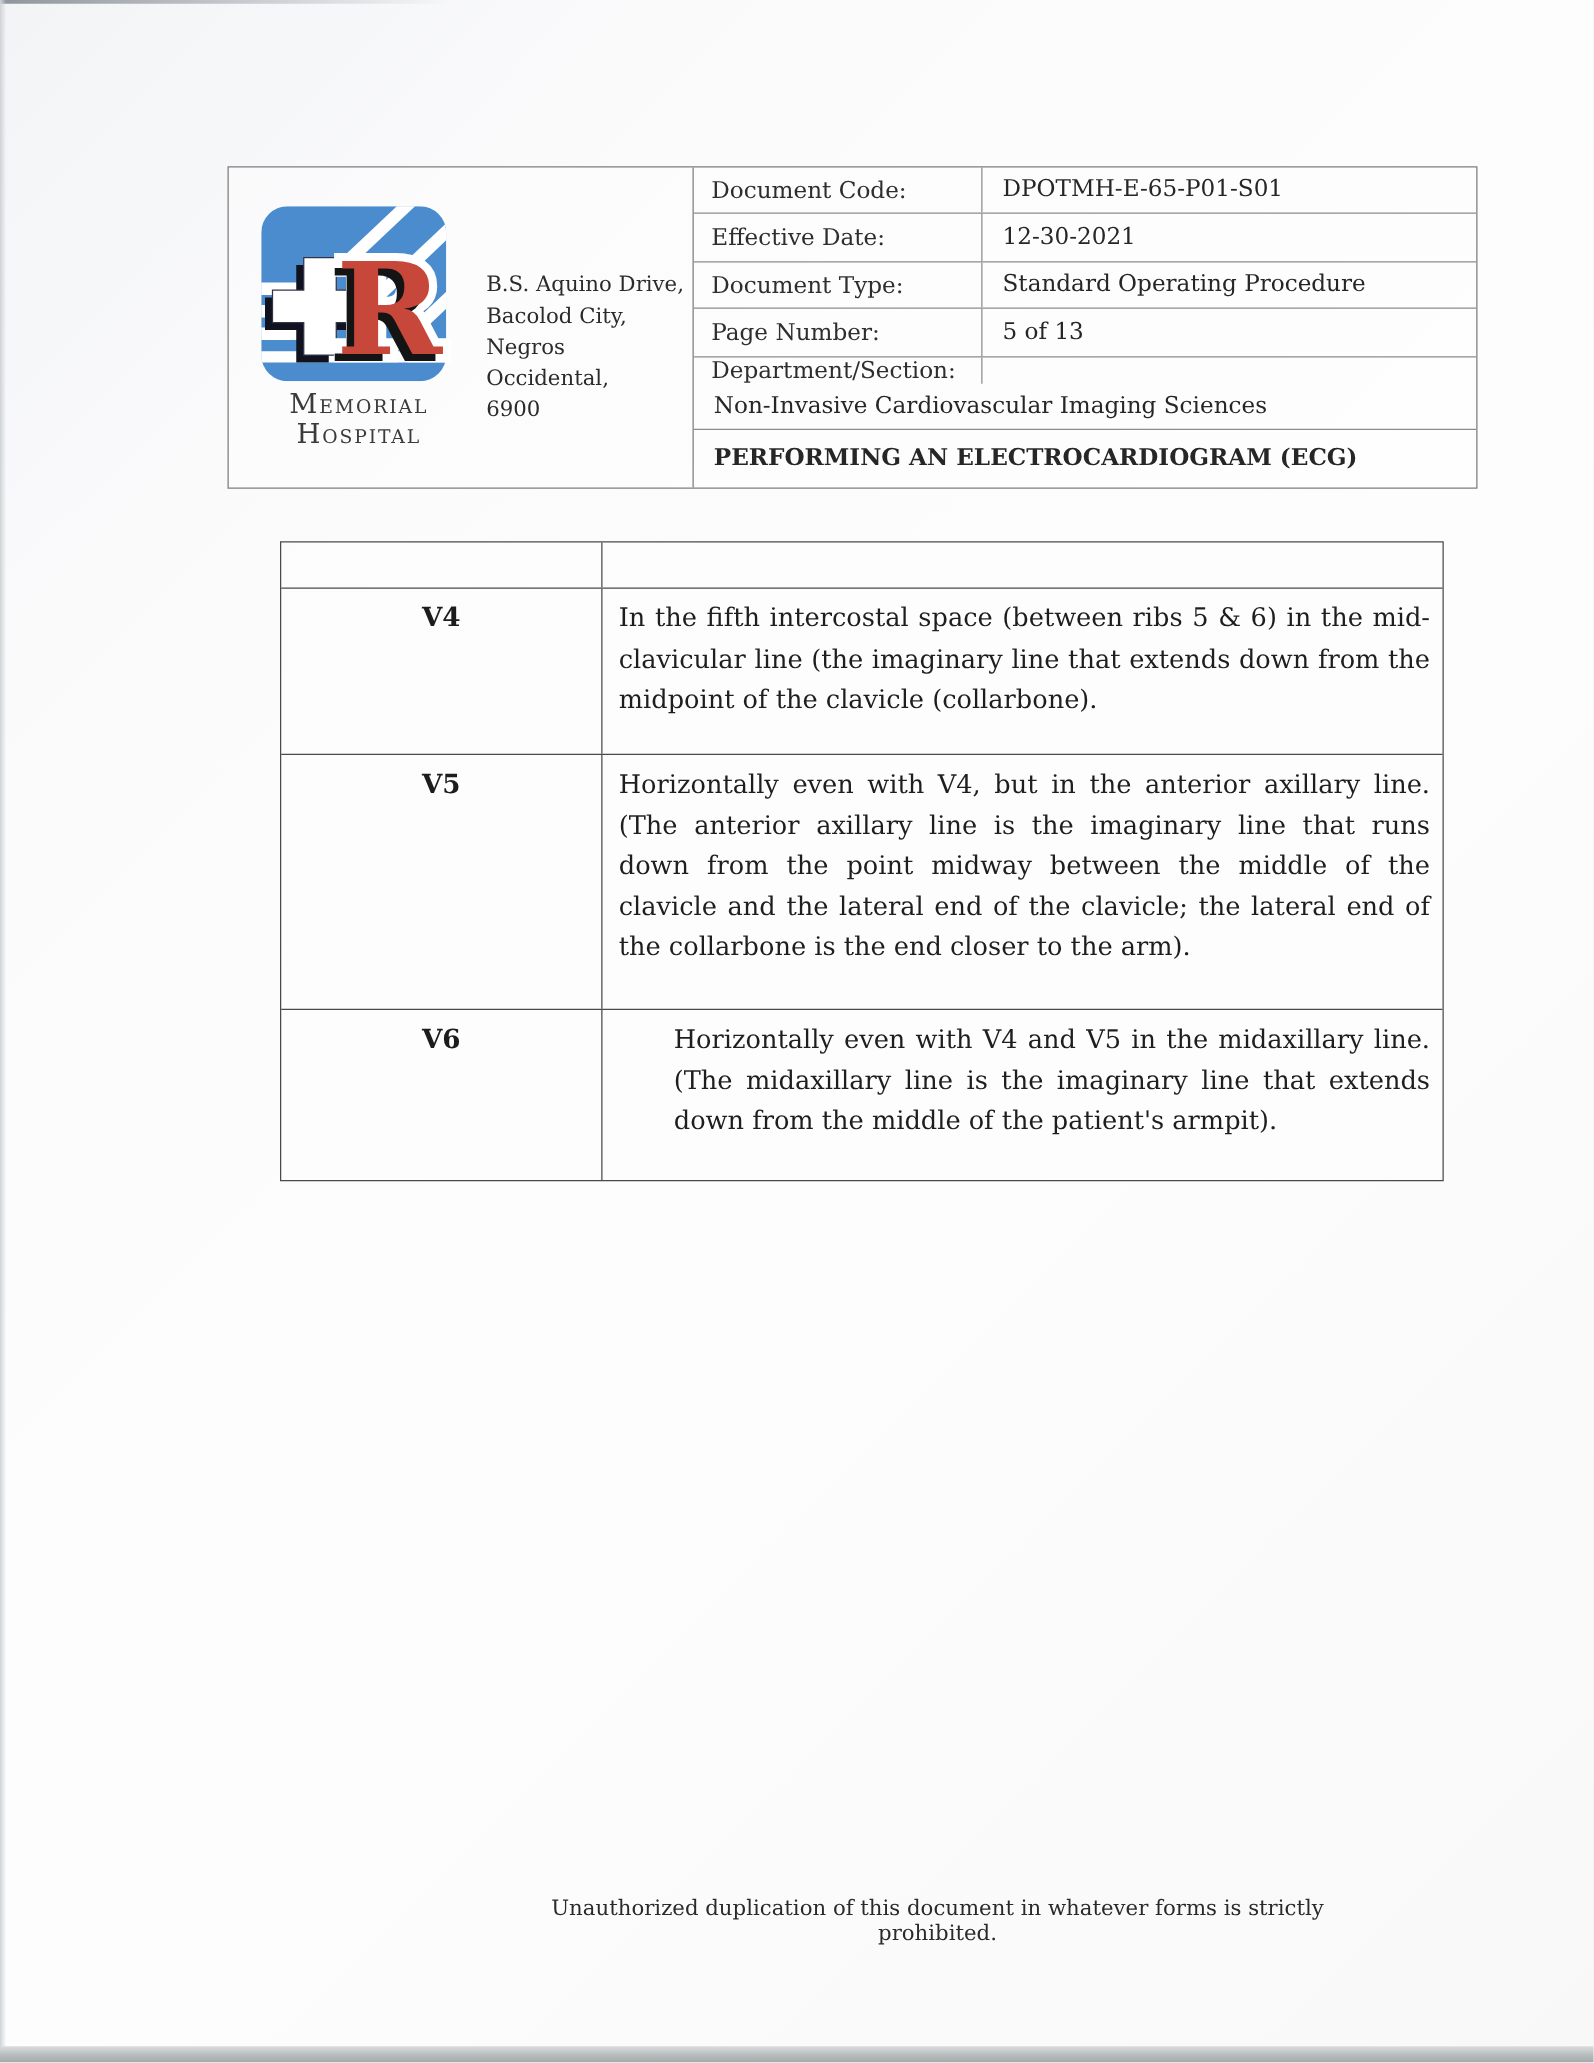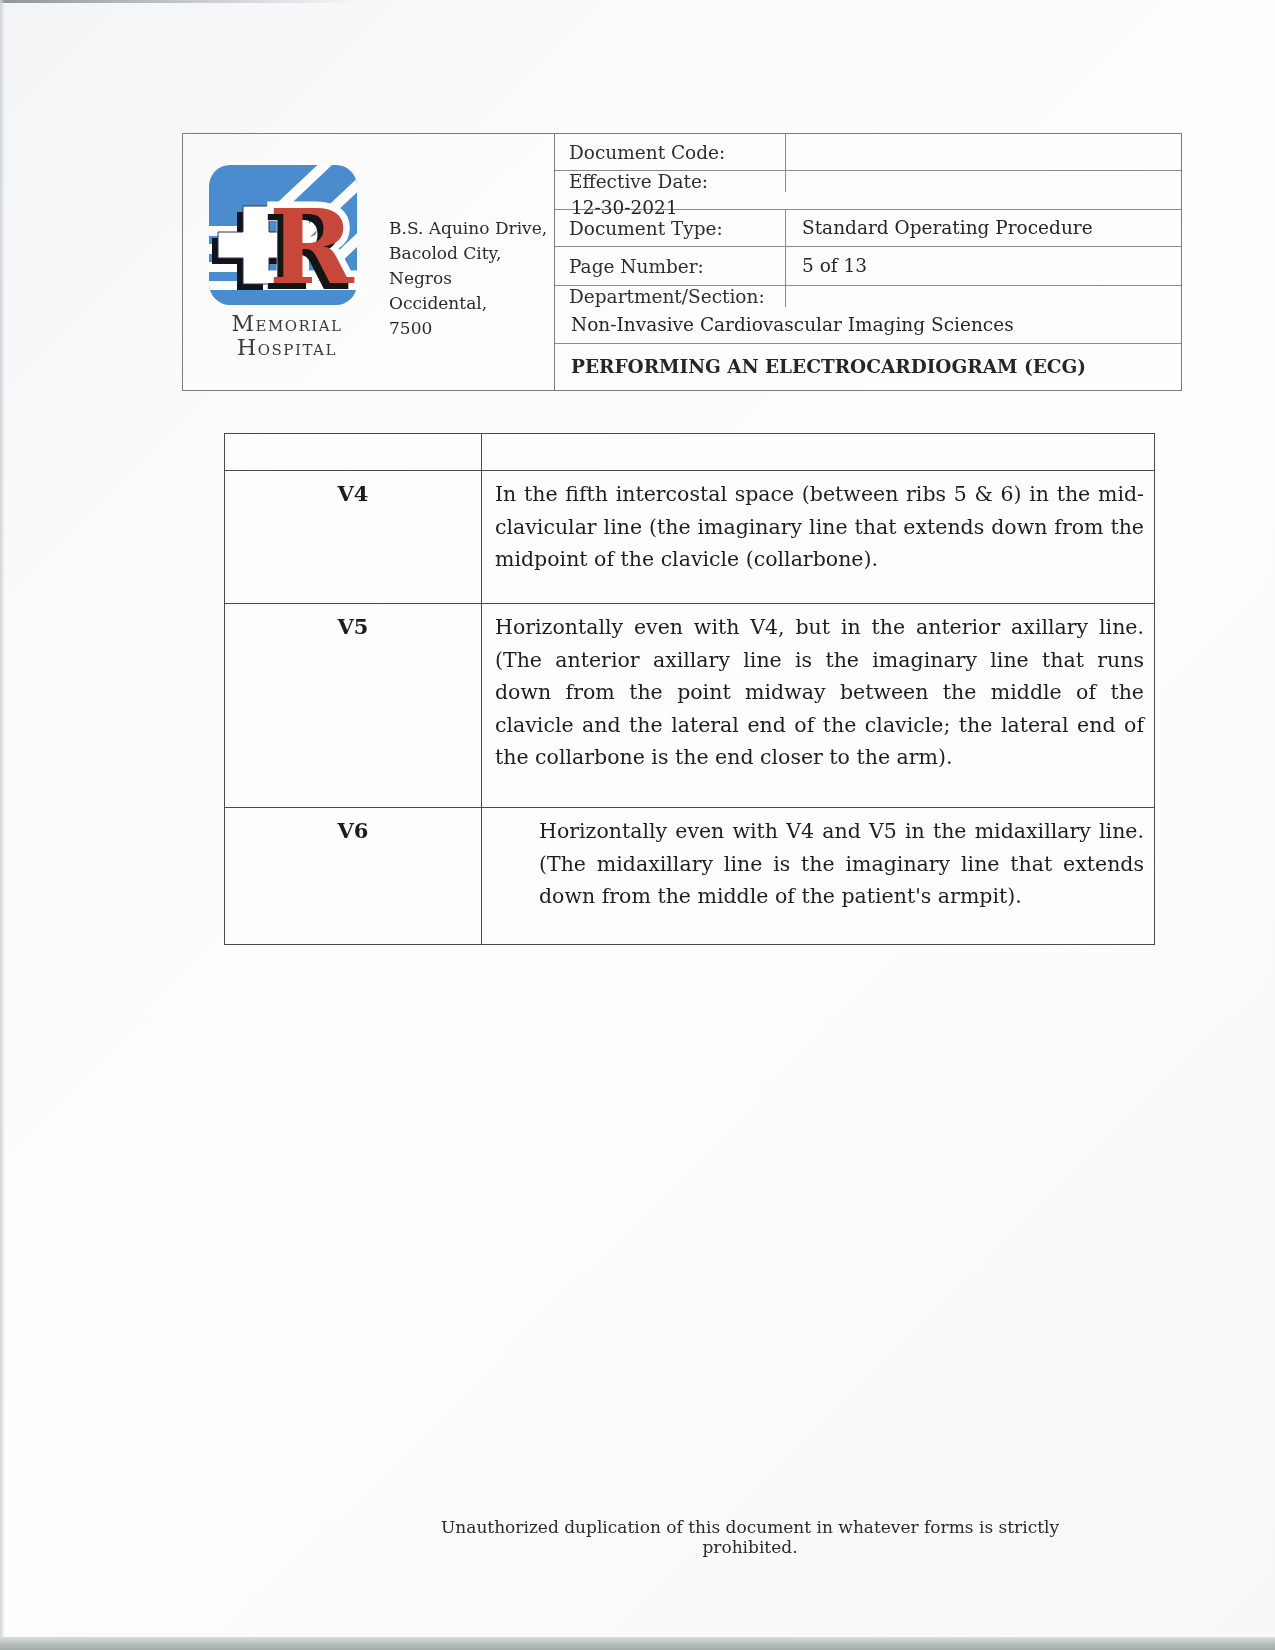--- a/index.html
+++ b/index.html
@@ -30,21 +30,21 @@
   .hospital-name{position:absolute;left:4px;top:178px;width:200px;text-align:center;
     color:#3b3b3b;line-height:24px;}
   .hospital-name .l1{font-size:22px;font-variant:small-caps;letter-spacing:1px;}
   .hospital-name .l2{font-size:22px;font-variant:small-caps;letter-spacing:1.5px;}
   .address{position:absolute;left:206px;top:82px;width:160px;text-align:left;
     font-size:17px;line-height:25px;color:#2b2b2b;}
 
   .meta-table{flex:1;border-left:1px solid #7d7d7d;display:flex;flex-direction:column;}
   .meta-row{display:flex;border-bottom:1px solid #8c8c8c;}
   .meta-row:nth-child(1){height:36px;}
-  .meta-row:nth-child(2){height:38px;flex-direction:column;}
+  .meta-row:nth-child(2){height:38px;}
   .meta-row:nth-child(3){height:36px;}
   .meta-row:nth-child(4){height:38px;}
   .meta-row:nth-child(5){height:57px;flex-direction:column;}
   .meta-row:nth-child(6){flex:1;border-bottom:none;}
   .meta-label{width:216px;border-right:1px solid #8c8c8c;display:flex;align-items:center;
     padding-left:14px;font-size:18.5px;color:#2e2e2e;}
   .meta-value{flex:1;display:flex;align-items:center;padding:3px 42px 3px 16px;
     font-size:18.5px;line-height:1.45;color:#262626;}
   .meta-value.bold{font-weight:bold;line-height:1.55;}
 
@@ -109,27 +109,28 @@
       </svg>
 
       <div class="hospital-name">
         <div class="l2">Memorial Hospital</div>
       </div>
 
       <div class="address">
         <div>B.S. Aquino Drive,</div>
         <div>Bacolod City,</div>
         <div>Negros Occidental,</div>
-        <div>7500</div>
+        <div>6900</div>
       </div>
     </div>
 
     <div class="meta-table">
       <div class="meta-row">
         <div class="meta-label">Document Code:</div>
+        <div class="meta-value">DPOTMH-E-65-P01-S01</div>
       </div>
       <div class="meta-row">
         <div class="meta-label">Effective Date:</div>
         <div class="meta-value">12-30-2021</div>
       </div>
       <div class="meta-row">
         <div class="meta-label">Document Type:</div>
         <div class="meta-value">Standard Operating Procedure</div>
       </div>
       <div class="meta-row">

